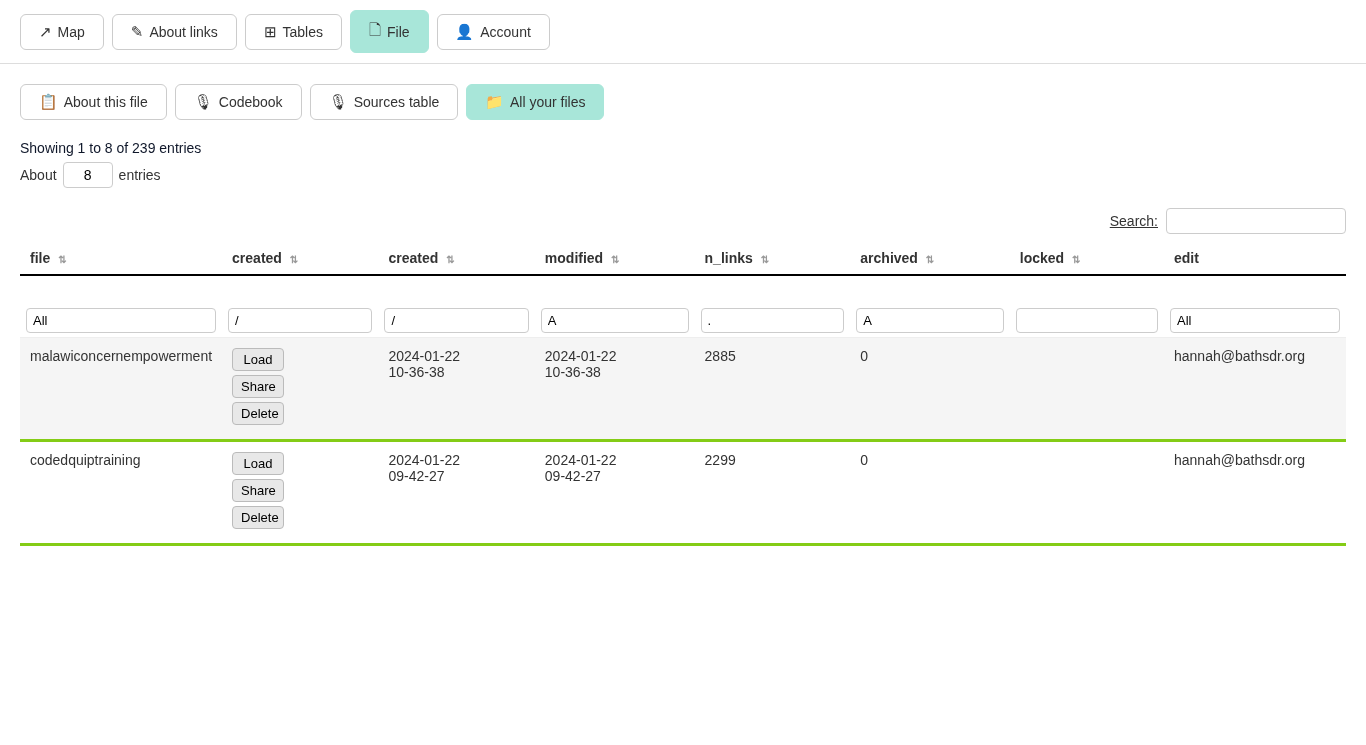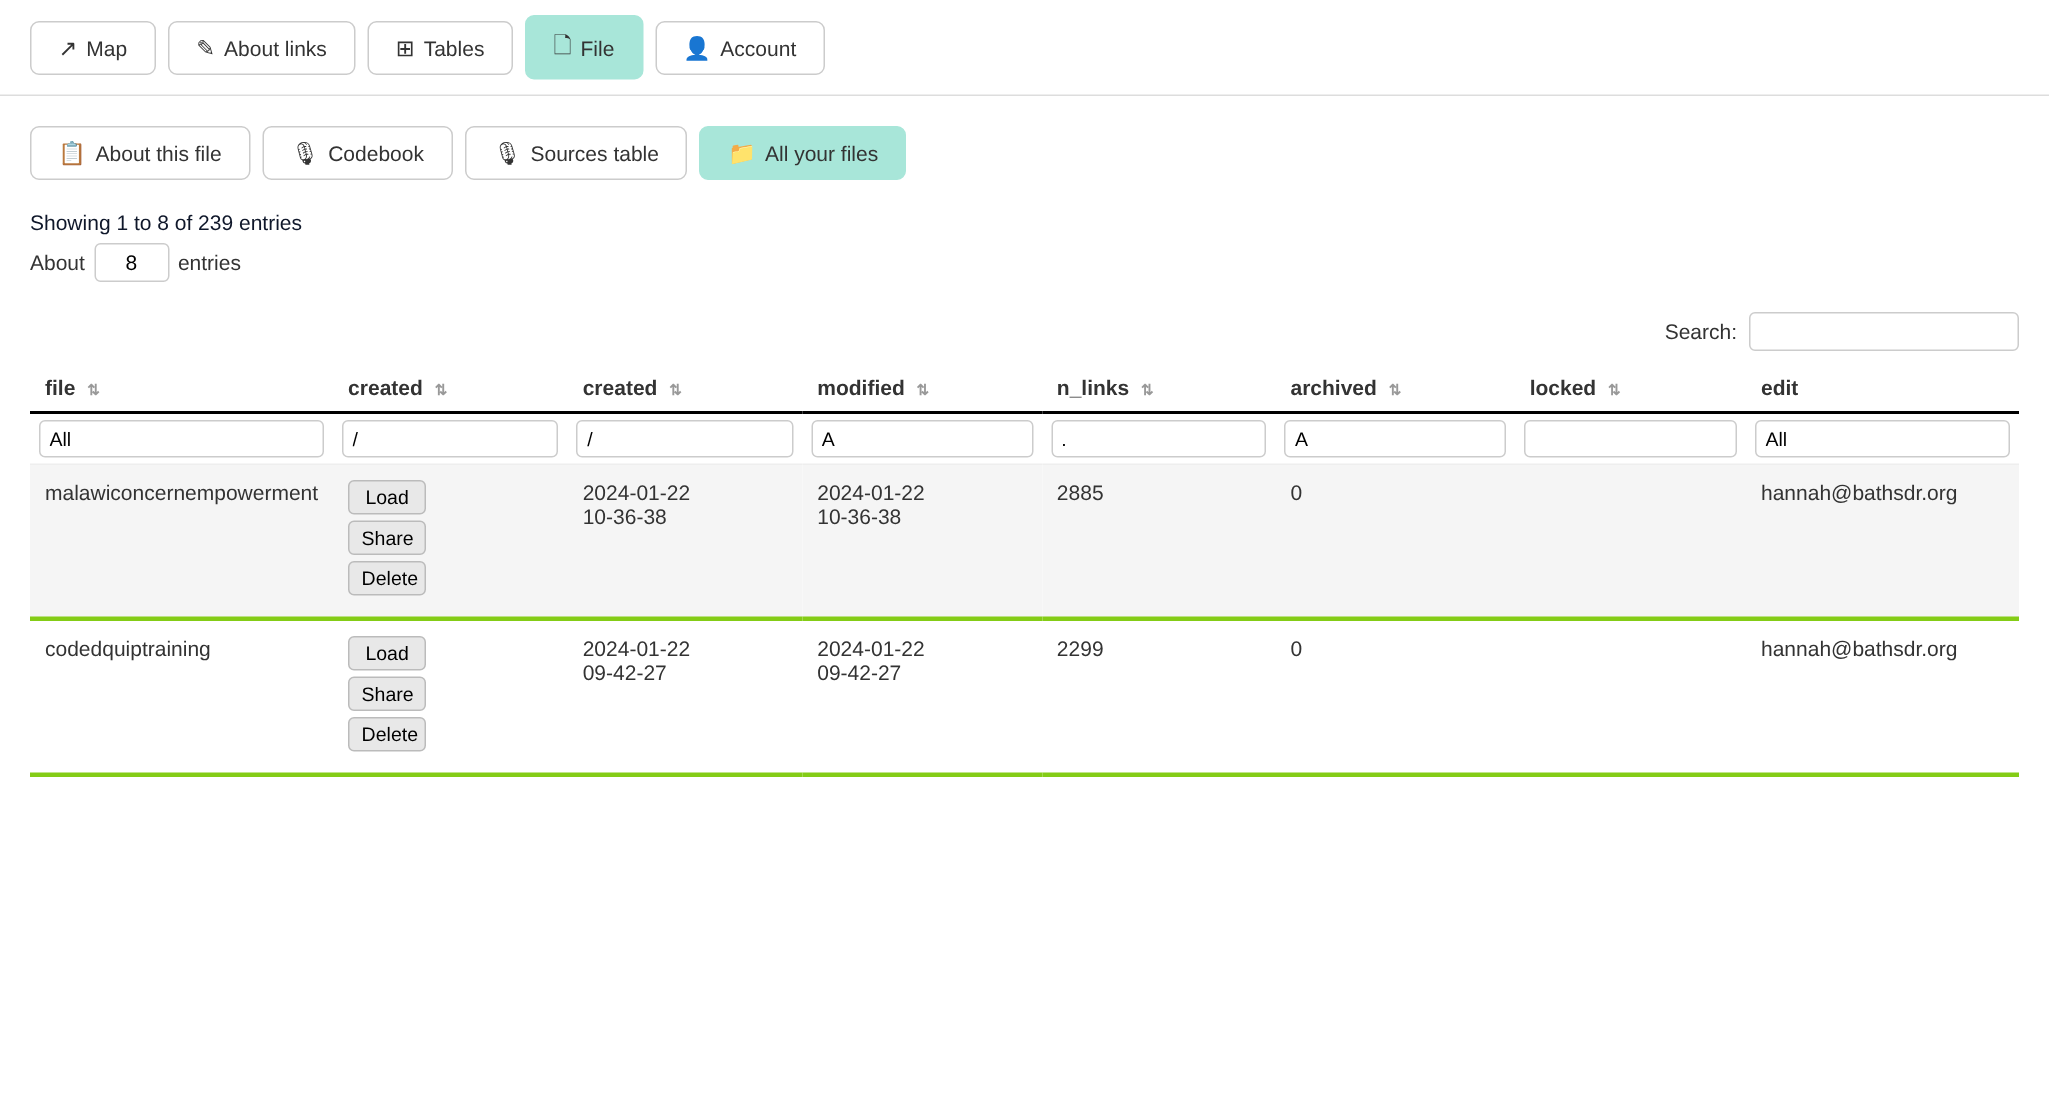--- a/index.html
+++ b/index.html
@@ -80,20 +80,21 @@
     }
 
     
     .search-bar {
       display: flex;
       justify-content: flex-end;
       align-items: center;
       gap: 8px;
       margin-bottom: 8px;
       padding-right: 0;
+      text-decoration: underline;
     }
     .search-bar input {
       width: 180px;
       border: 1px solid #ccc;
       border-radius: 4px;
       padding: 4px 8px;
       font-size: 14px;
     }
 
     
@@ -118,20 +119,21 @@
     .data-table .filter-row td {
       padding: 4px 6px;
       border-bottom: 1px solid #eee;
     }
     .filter-row input {
       width: 100%;
       border: 1px solid #ccc;
       border-radius: 4px;
       padding: 4px 6px;
       font-size: 13px;
+      margin-top: 28px;
     }
     .data-table tbody tr:not(.filter-row) {
       border-bottom: 3px solid #84cc16;
     }
     .data-table tbody tr.data-row:nth-child(odd) {
       background: #f5f5f5;
     }
     .data-table tbody tr.data-row:nth-child(even) {
       background: #fff;
     }

